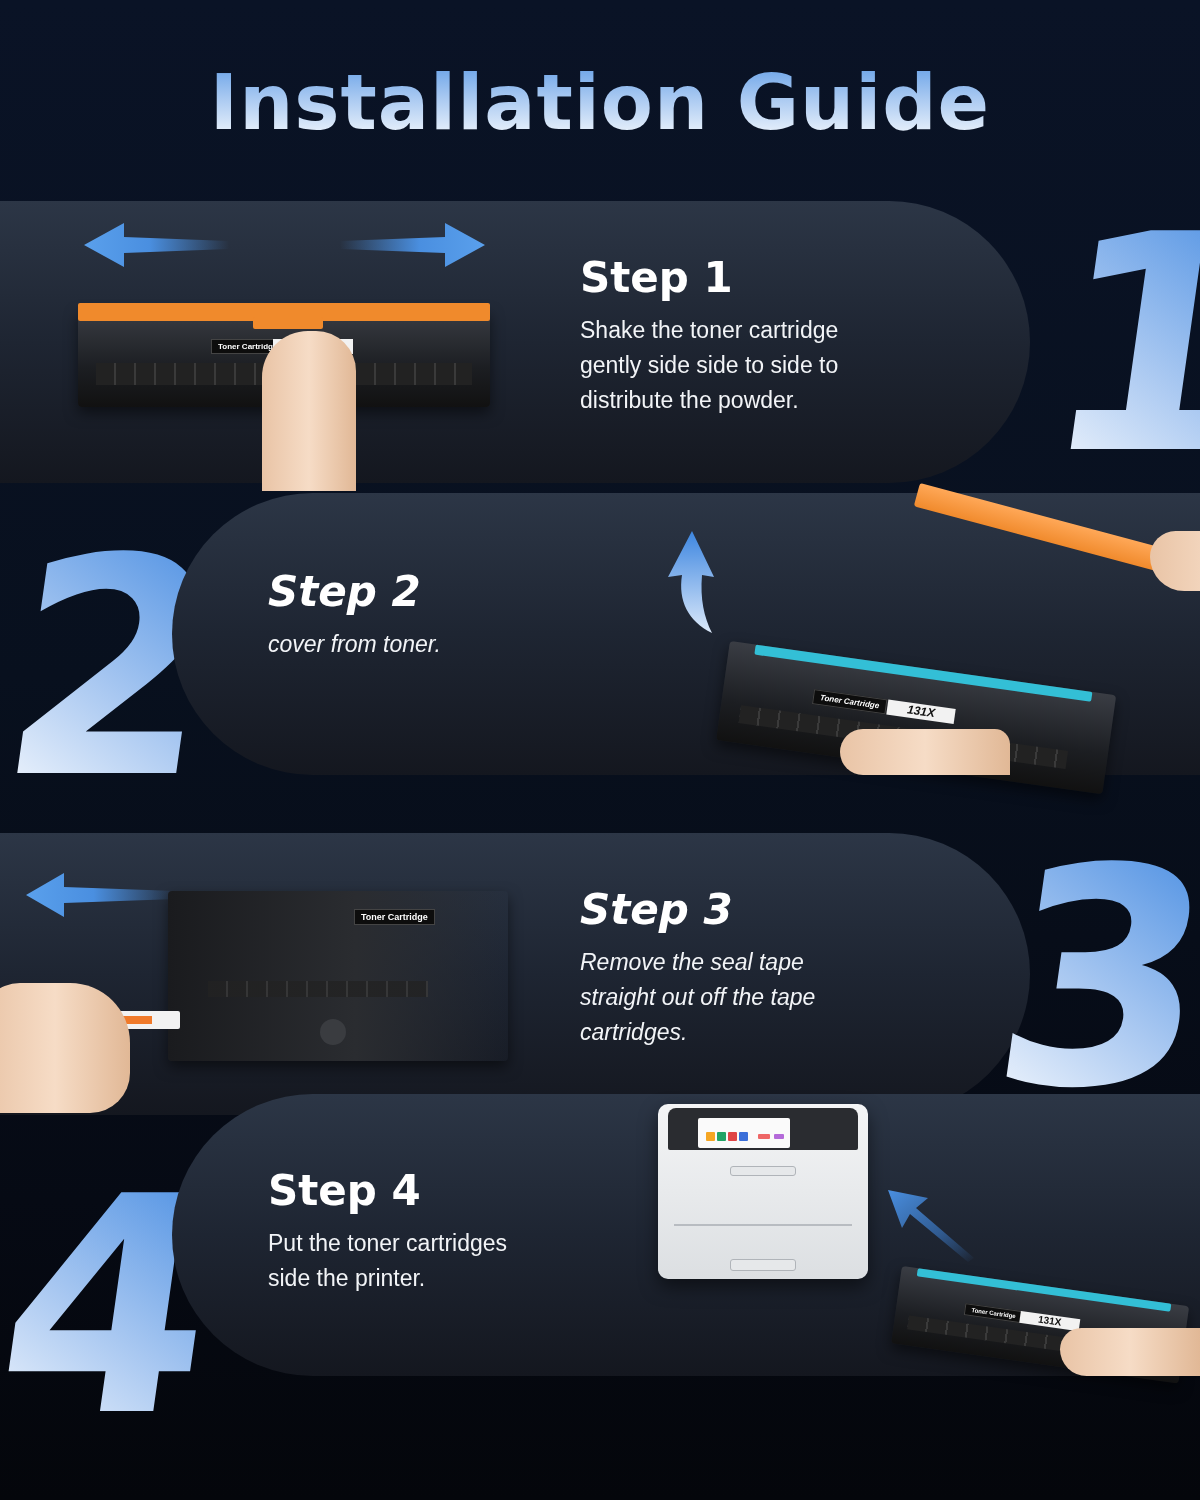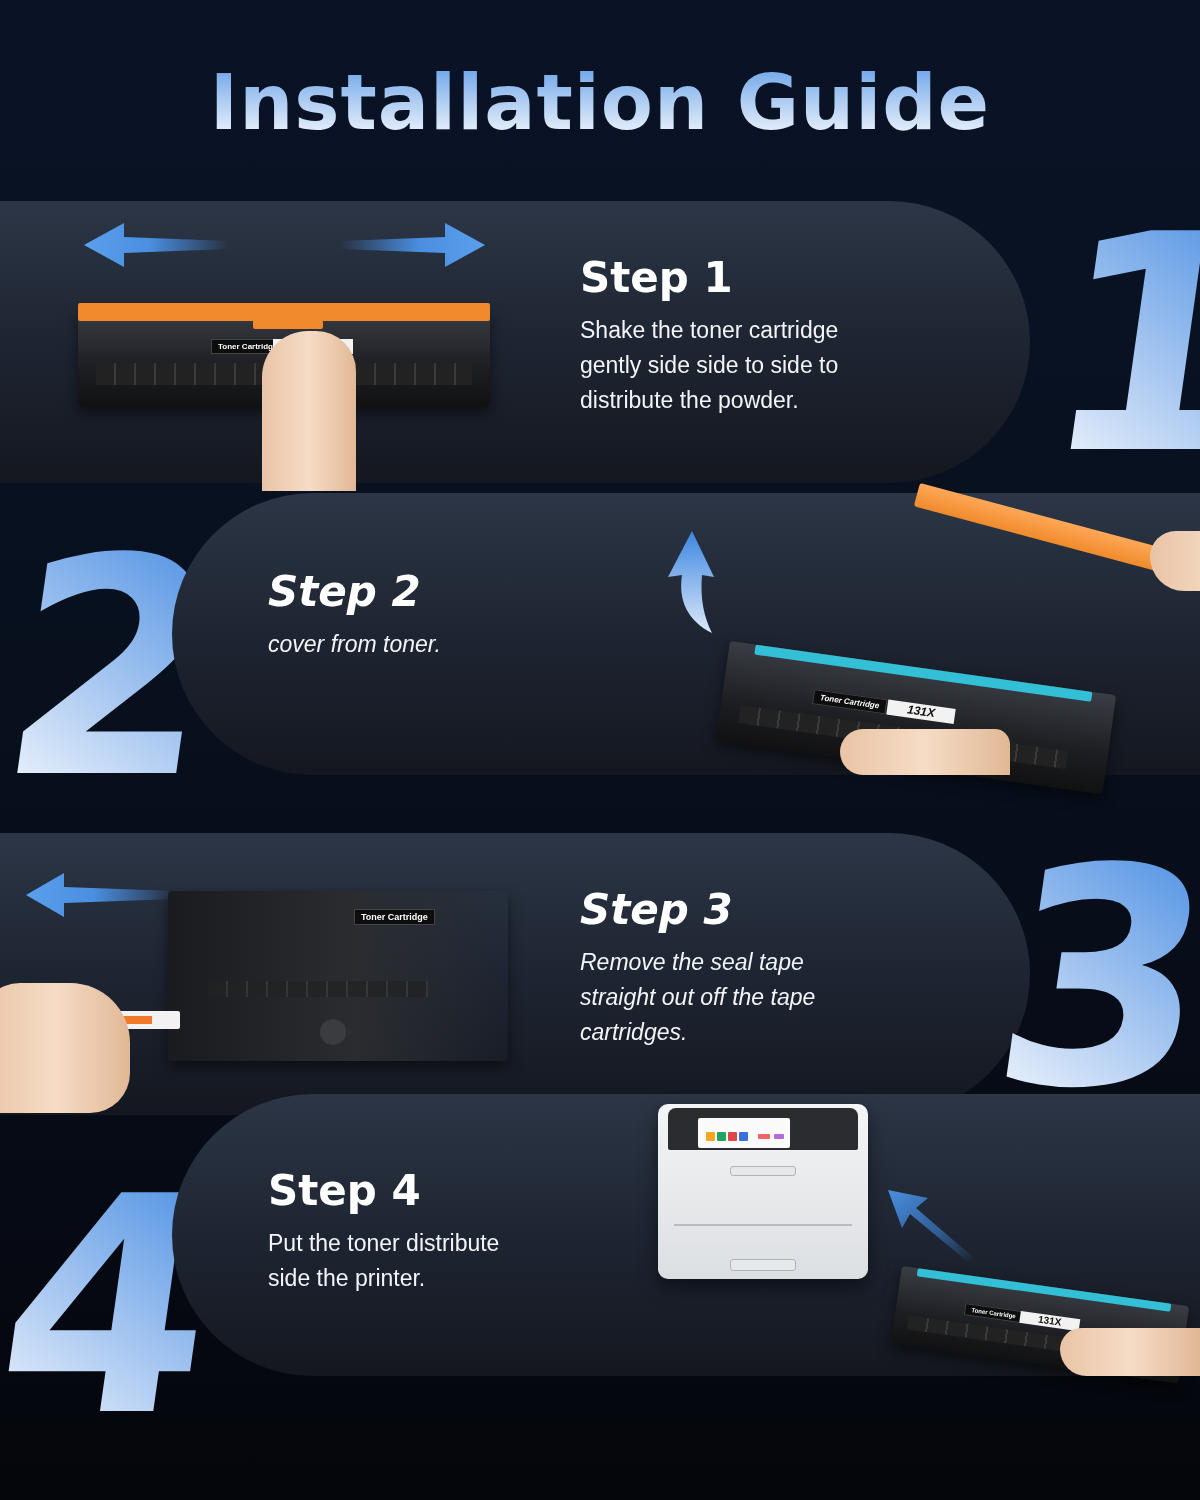--- a/index.html
+++ b/index.html
@@ -193,21 +193,21 @@
   </div>
   <div class="numeral" style="left:1000px;top:830px;">3</div>
 </section>
 
 <section>
   <div class="numeral" style="left:4px;top:1158px;">4</div>
   <div class="panel left-round" style="top:1094px;">
     <div class="step-text" style="left:96px;top:72px;">
       <h2 class="step-title">Step 4</h2>
       <p class="step-desc">
-        <span style="display:block">Put the toner distribute</span>
+        <span style="display:block">Put the toner cartridges</span>
         <span style="display:block">side the printer.</span>
       </p>
     </div>
     <div class="illus" style="left:468px;top:0;width:560px;height:282px;">
       <div class="printer-body" style="left:18px;top:10px;width:210px;height:175px;">
         <div class="printer-top" style="left:10px;top:4px;width:190px;height:42px;">
           <div class="printer-screen" style="left:30px;top:10px;width:92px;height:30px;">
             <div class="sq" style="left:8px;top:14px;background:#f5a623;"></div>
             <div class="sq" style="left:19px;top:14px;background:#21a366;"></div>
             <div class="sq" style="left:30px;top:14px;background:#e04646;"></div>

